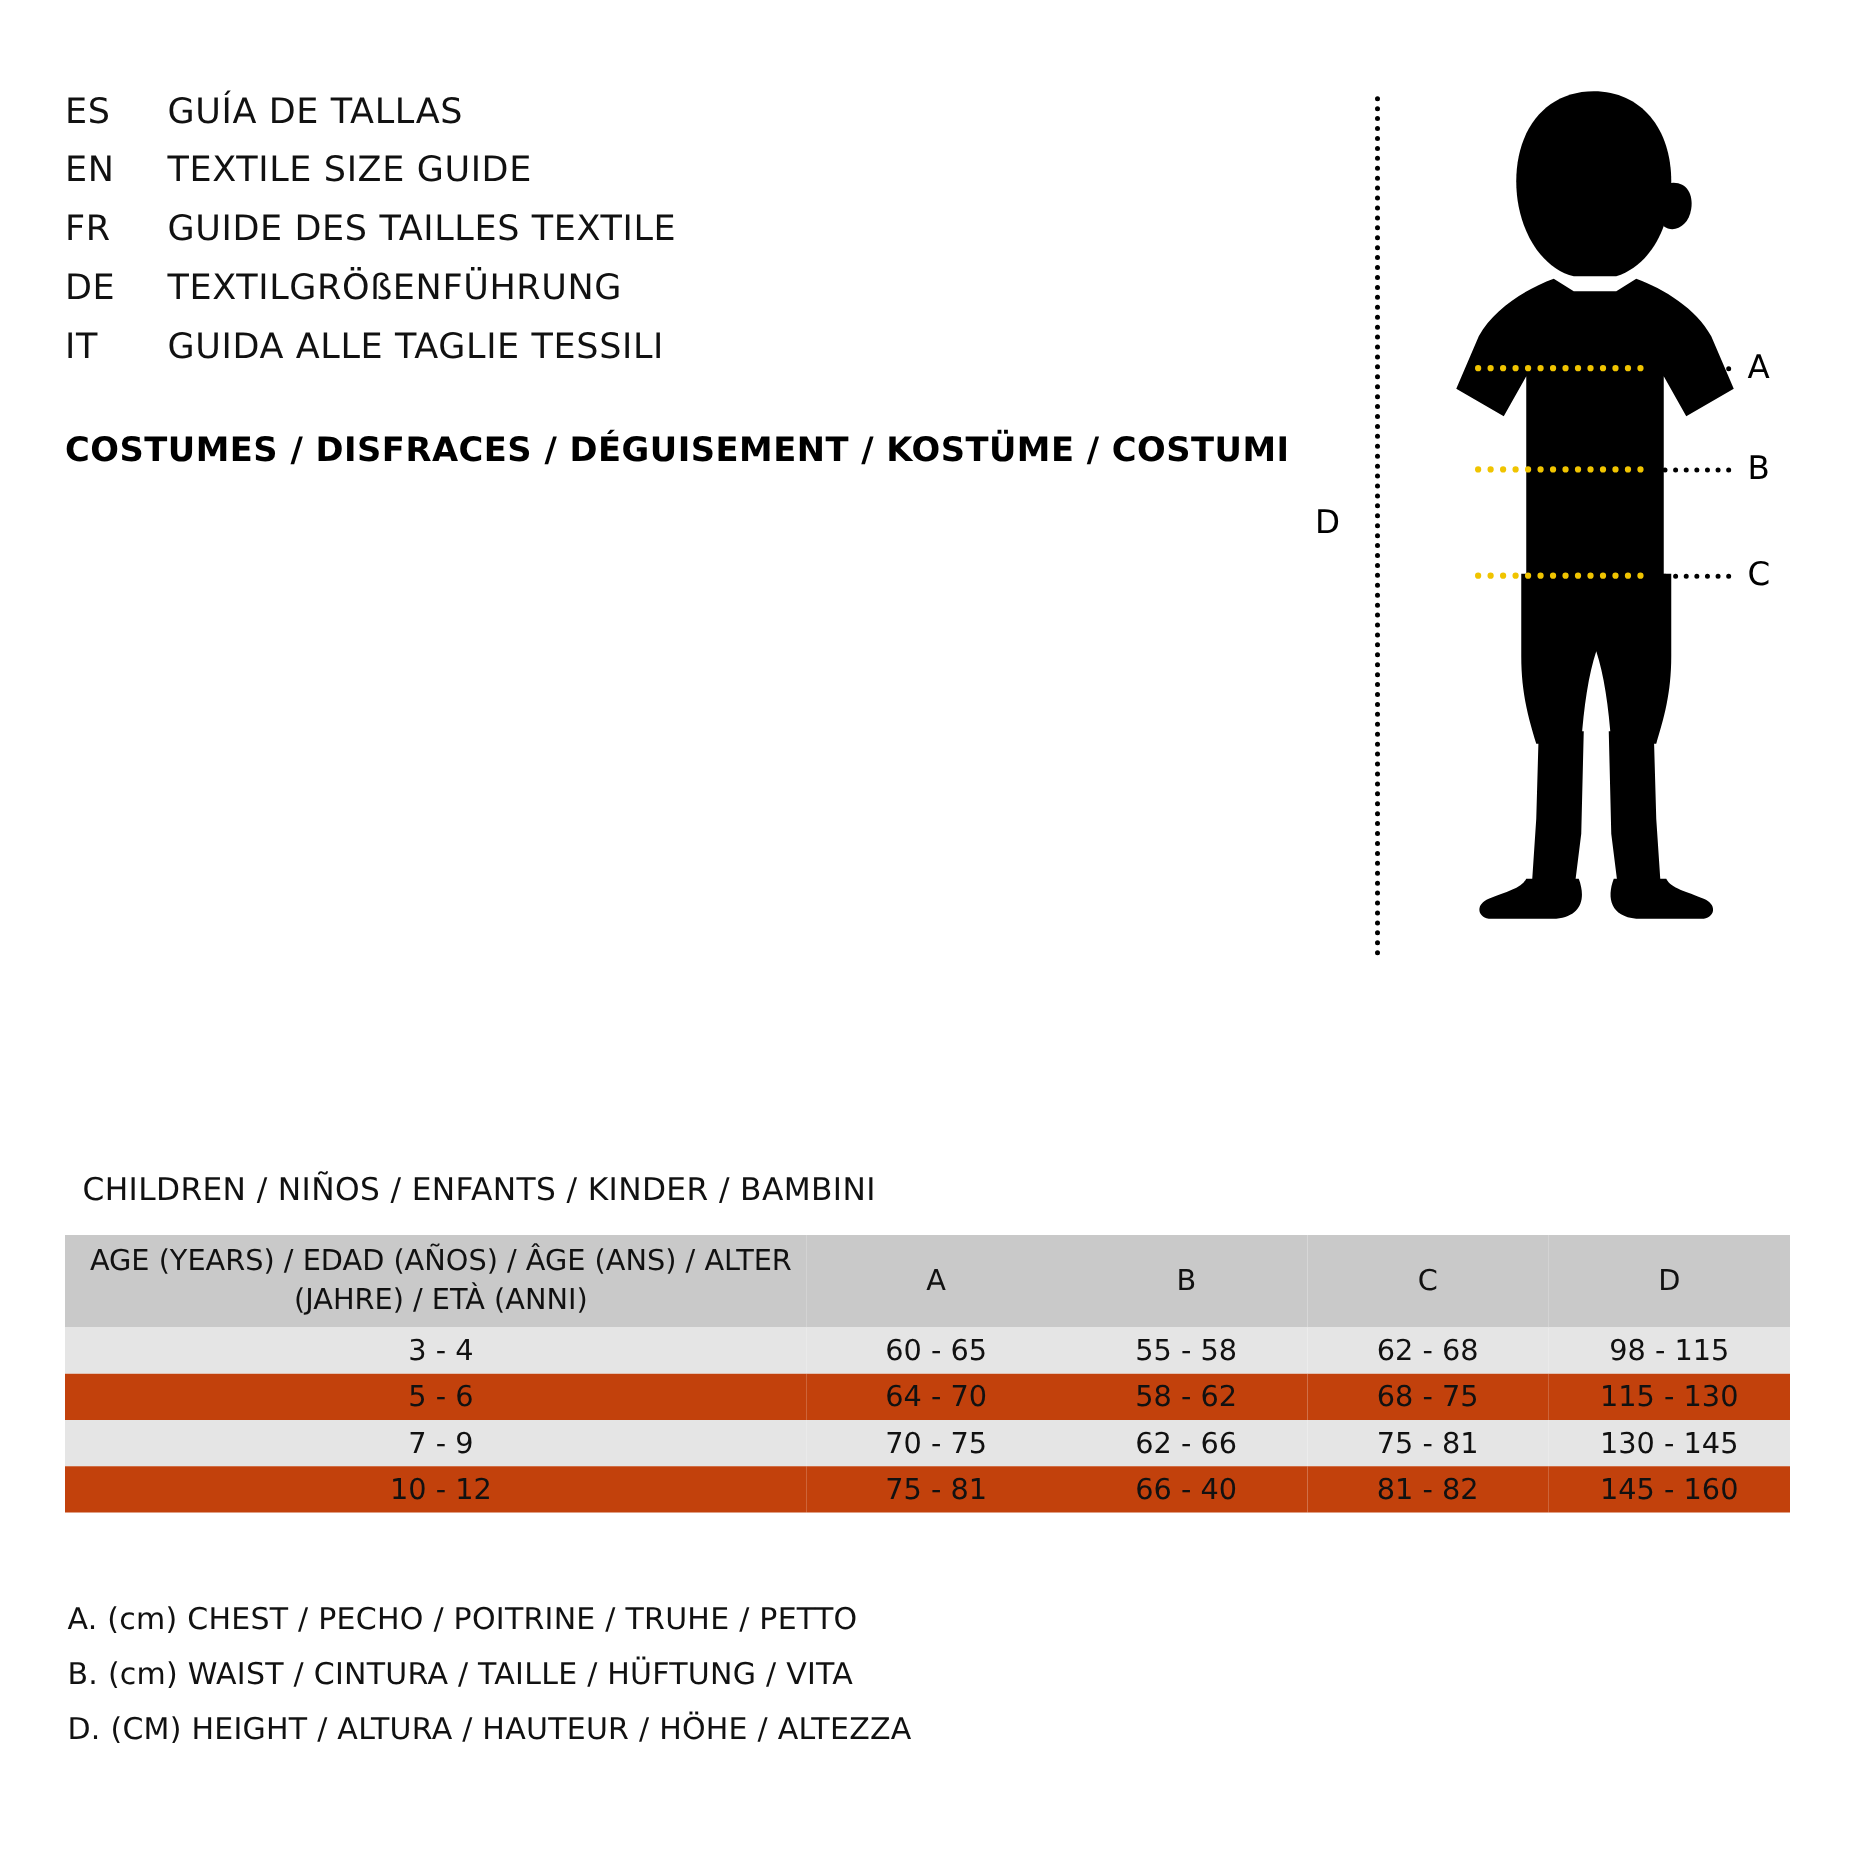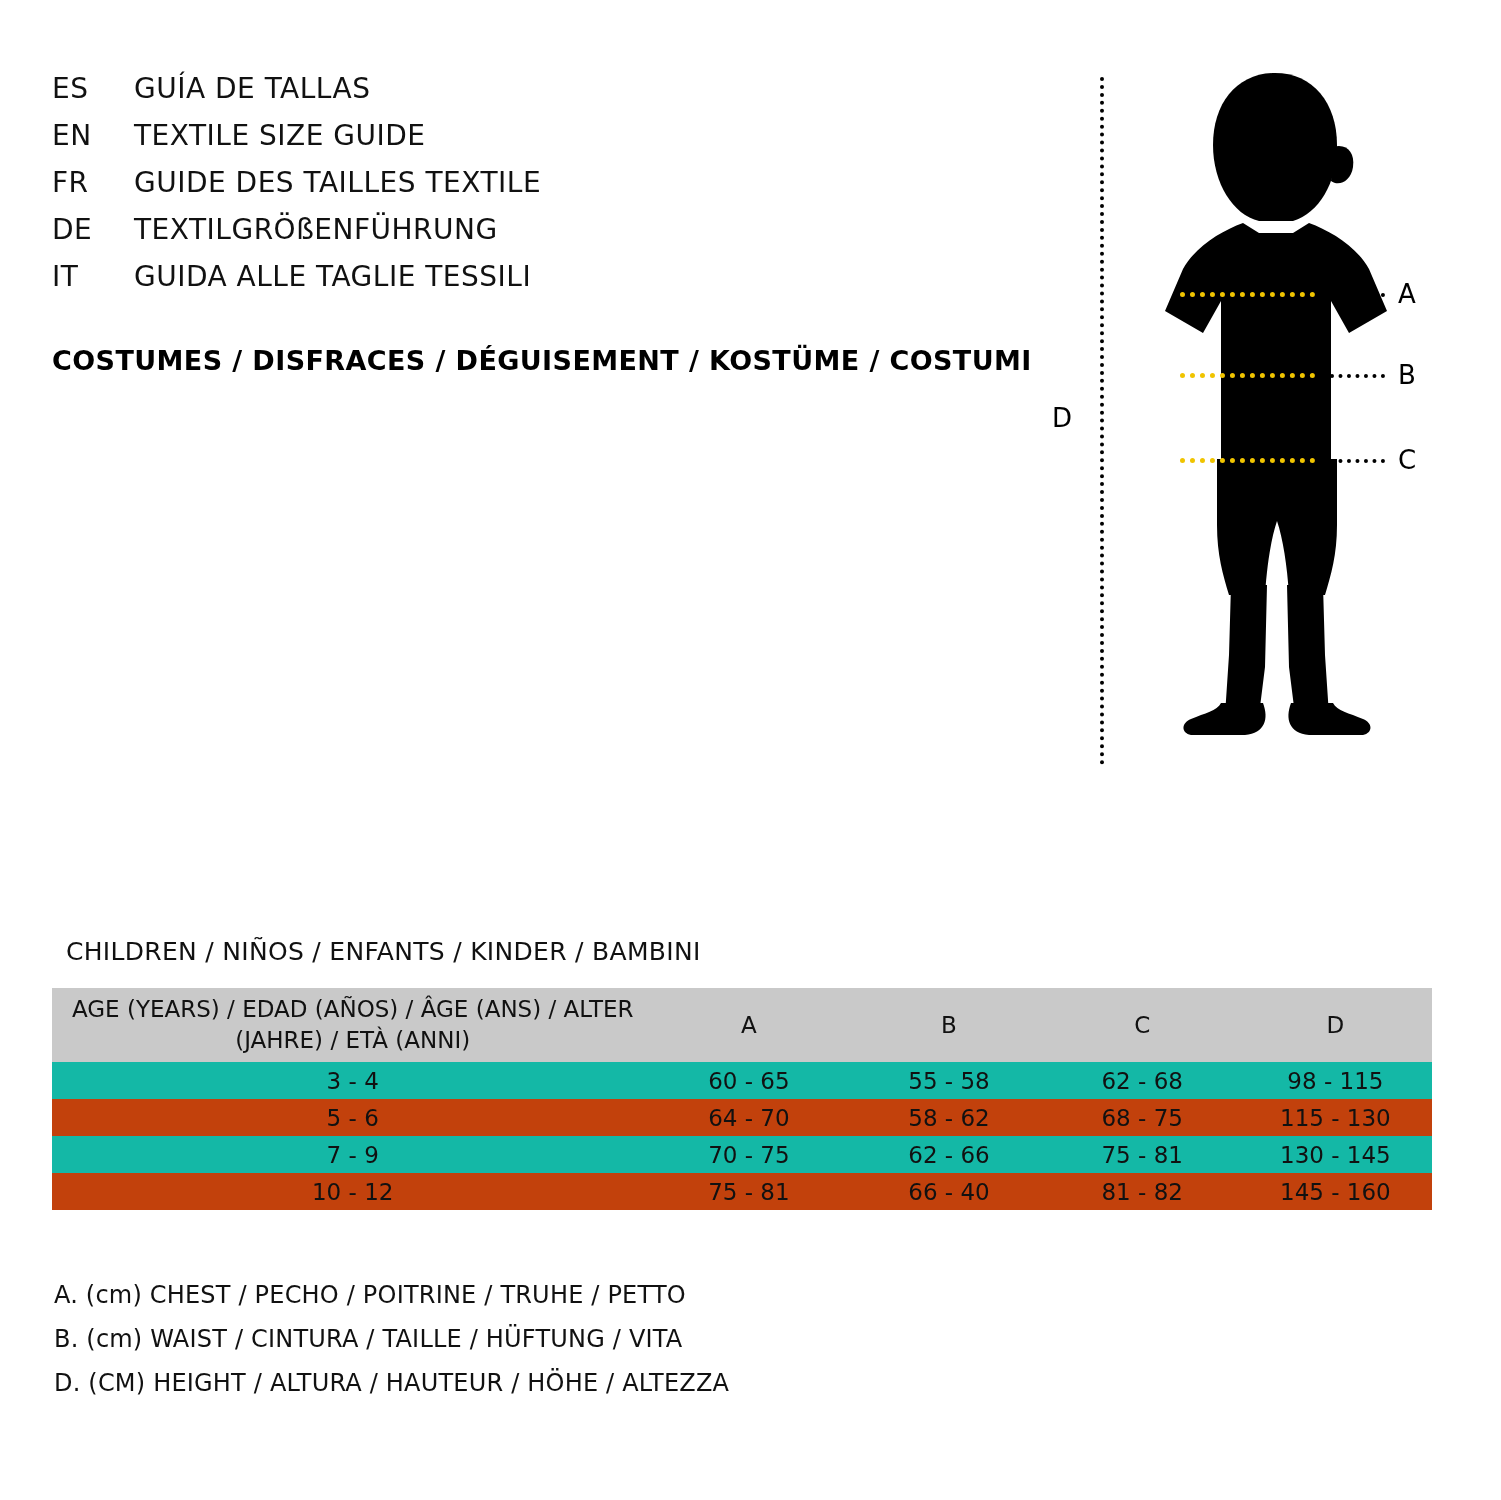--- a/index.html
+++ b/index.html
@@ -130,21 +130,21 @@
   th.head-age {
     text-align: left;
     padding-left: 8px !important;
     line-height: 1.35;
     font-size: 23px;
   }
   td.cell-age {
     text-align: left;
     padding-left: 8px !important;
   }
-  tbody tr.odd td { background: #14b8a6; }
+  tbody tr.odd td { background: #e5e5e5; }
   tbody tr.even td { background: #c2410c; }
 
   .legend {
     position: absolute;
     left: 54px;
     top: 1245px;
     font-size: 24px;
     color: #111;
     margin-top: 36px;
   }

